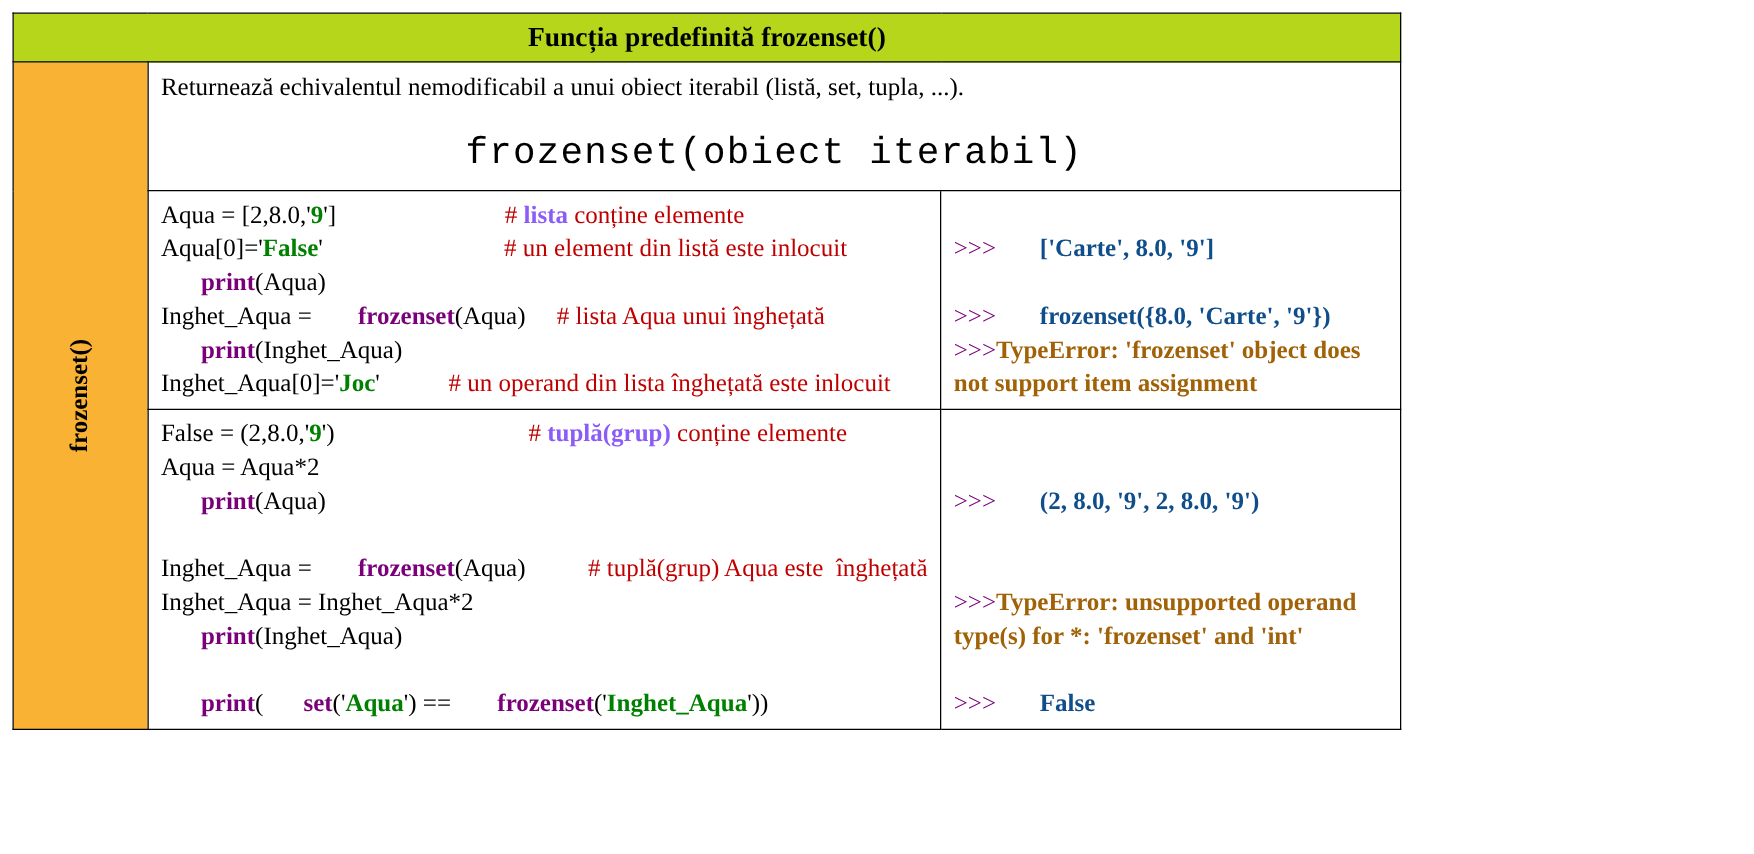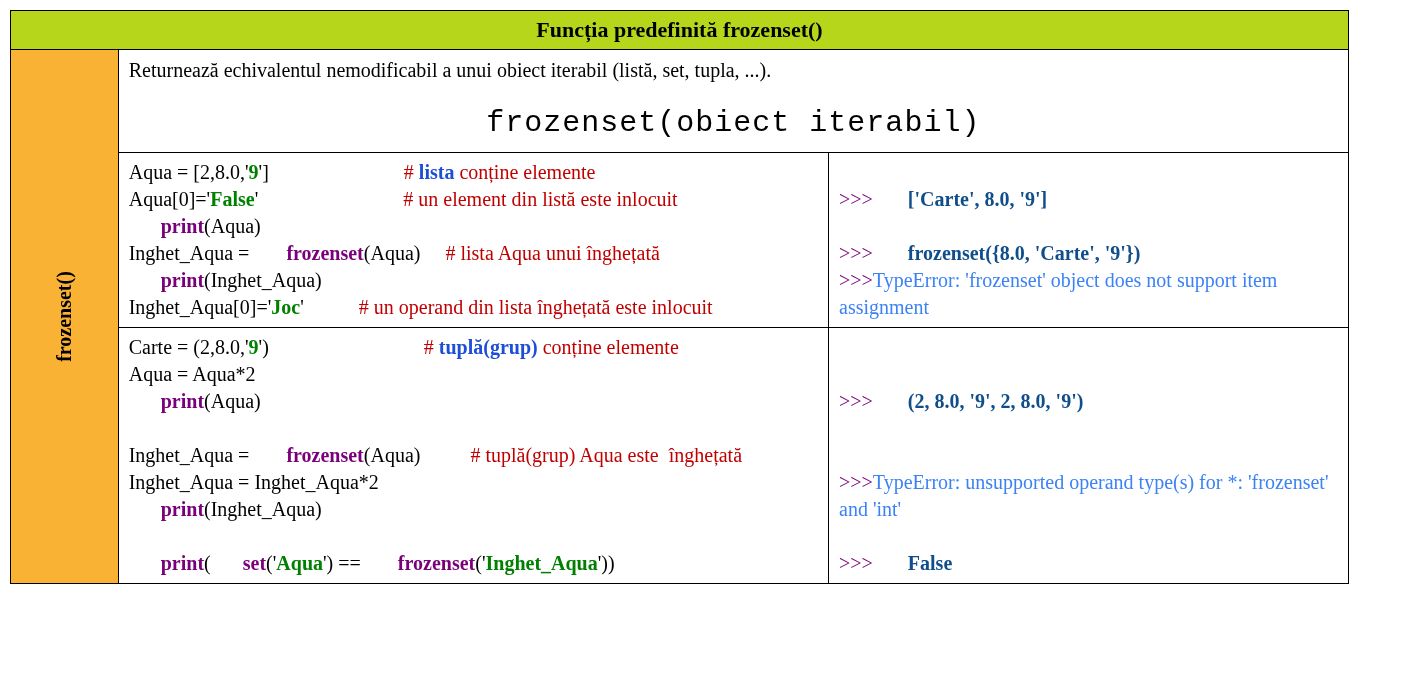--- a/index.html
+++ b/index.html
@@ -6,21 +6,21 @@
   body {
     margin: 0;
     padding: 10px;
     font-family: Georgia, 'Times New Roman', serif;
     font-size: 20px;
     background: #fff;
     color: #000;
   }
   table {
     border-collapse: collapse;
-    width: 1339px;
+    width: 1111px;
   }
   td, th {
     border: 1px solid #000;
     vertical-align: top;
     padding: 4px 8px;
   }
   .title-row {
     background: #b5d61a;
     text-align: center;
     font-weight: bold;
@@ -59,24 +59,24 @@
     padding: 6px 10px;
     line-height: 1.35;
     font-family: Georgia, 'Times New Roman', serif;
     font-size: 20px;
     vertical-align: top;
     width: 520px;
   }
   .kw   { color: #7a007a; font-weight: bold; margin-left: 32px; }
   .str  { color: #008000; font-weight: bold; }
   .cmt  { color: #c00000; }
-  .cmtb { color: #1d4ed8; font-weight: bold; }
+  .cmtb { color: #8b5cf6; font-weight: bold; }
   .prm  { color: #7a007a; }
   .out  { color: #104e8b; font-weight: bold; margin-left: 35px; }
-  .err  { color: #3b82f6; }
+  .err  { color: #a16207; font-weight: bold; }
 </style>
 </head>
 <body>
 
 <table>
   <tbody>
       <tr>
     <td class="title-row" colspan="3">Funcția predefinită frozenset()</td>
   </tr>
   <tr>
@@ -91,21 +91,21 @@
   <tr>
     <td class="code-cell"><span>Aqua = [2,8.0,'</span><span class="str">9</span><span>']</span>                           <span class="cmt"># </span><span class="cmtb">lista</span><span class="cmt"> conține elemente</span>
 <span>Aqua[0]='</span><span class="str">False</span><span>'</span>                             <span class="cmt"># un element din listă este inlocuit</span>
 <span class="kw">print</span><span>(Aqua)</span>
 <span>Inghet_Aqua = </span><span class="kw">frozenset</span><span>(Aqua)</span>     <span class="cmt"># lista Aqua unui înghețată</span>
 <span class="kw">print</span><span>(Inghet_Aqua)</span>
 <span>Inghet_Aqua[0]='</span><span class="str">Joc</span><span>'</span>           <span class="cmt"># un operand din lista înghețată este inlocuit</span></td>
     <td class="out-cell"><br><span class="prm">&gt;&gt;&gt;</span><span class="out">['Carte', 8.0, '9']</span><br><br><span class="prm">&gt;&gt;&gt;</span><span class="out">frozenset({8.0, 'Carte', '9'})</span><br><span class="prm">&gt;&gt;&gt;</span><span class="err">TypeError: 'frozenset' object does not support item assignment</span></td>
   </tr>
   <tr>
-    <td class="code-cell"><span>Carte = (2,8.0,'</span><span class="str">9</span><span>')</span>                               <span class="cmt"># </span><span class="cmtb">tuplă(grup)</span><span class="cmt"> conține elemente</span>
+    <td class="code-cell"><span>False = (2,8.0,'</span><span class="str">9</span><span>')</span>                               <span class="cmt"># </span><span class="cmtb">tuplă(grup)</span><span class="cmt"> conține elemente</span>
 <span>Aqua = Aqua*2</span>
 <span class="kw">print</span><span>(Aqua)</span>
 
 <span>Inghet_Aqua = </span><span class="kw">frozenset</span><span>(Aqua)</span>          <span class="cmt"># tuplă(grup) Aqua este  înghețată</span>
 <span>Inghet_Aqua = Inghet_Aqua*2</span>
 <span class="kw">print</span><span>(Inghet_Aqua)</span>
 
 <span class="kw">print</span><span>(</span><span class="kw">set</span><span>('</span><span class="str">Aqua</span><span>') == </span><span class="kw">frozenset</span><span>('</span><span class="str">Inghet_Aqua</span><span>'))</span></td>
     <td class="out-cell"><br><br><span class="prm">&gt;&gt;&gt;</span><span class="out">(2, 8.0, '9', 2, 8.0, '9')</span><br><br><br><span class="prm">&gt;&gt;&gt;</span><span class="err">TypeError: unsupported operand type(s) for *: 'frozenset' and 'int'</span><br><br><span class="prm">&gt;&gt;&gt;</span><span class="out">False</span></td>
   </tr>

